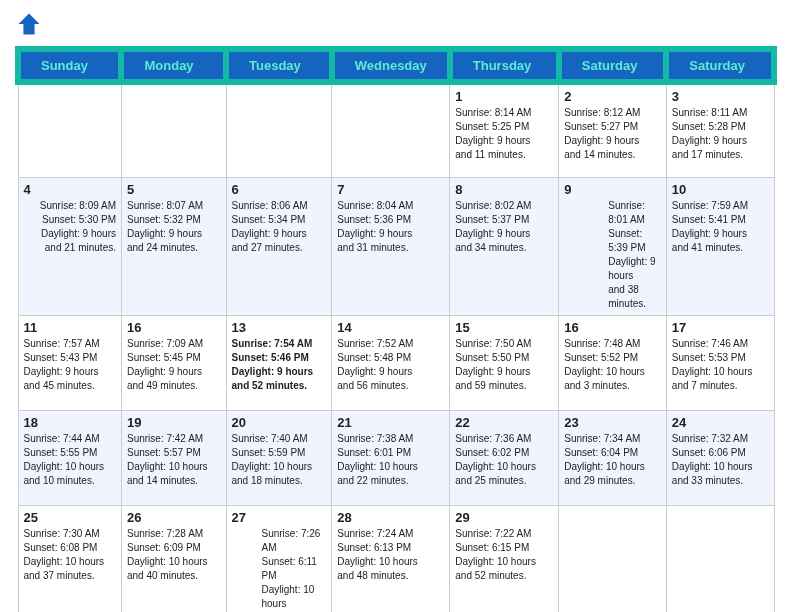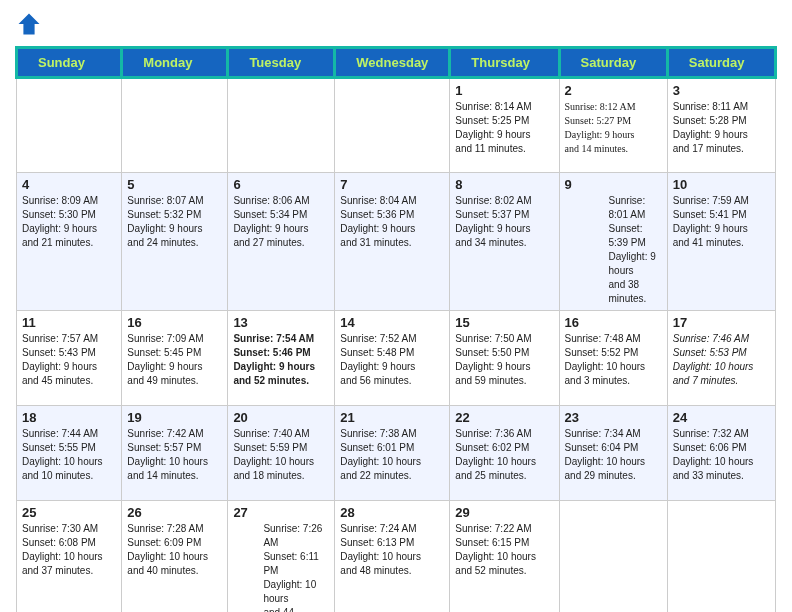--- a/index.html
+++ b/index.html
@@ -9,26 +9,26 @@
     .logo { display: flex; align-items: center; }
     .logo-text { font-size: 18px; font-weight: bold; color: #1a1a1a; line-height: 1.1; }
     .logo-text .blue { color: #1565c0; }
     .logo-icon { width: 28px; height: 28px; margin-right: 2px; }
     .title-block { text-align: right; }
     .month-title { font-size: 32px; font-weight: normal; color: #1a1a1a; }
     .location { font-size: 15px; color: #444; }
     table { width: 100%; border-collapse: collapse; }
     thead tr th {
       background: #1565c0;
-      color: #bef264;
+      color: #5eead4;
       text-align: left;
       padding: 6px 20px;
       font-size: 13px;
       font-weight: bold;
-      border: 3px solid #14b8a6;
+      border: 6px solid #14b8a6;
     }
     tbody tr td {
       vertical-align: top;
       border: 1px solid #ccc;
       padding: 4px 5px;
       font-size: 11px;
       color: #222;
       width: 113px;
       min-height: 80px;
       height: 95px;
@@ -78,37 +78,37 @@
           <td></td>
           <td>
             <span class="day-num">1</span>
             <div class="cell-content" style="white-space: pre-line;">Sunrise: 8:14 AM
 Sunset: 5:25 PM
 Daylight: 9 hours
 and 11 minutes.</div>
           </td>
           <td>
             <span class="day-num">2</span>
-            <div class="cell-content" style="white-space: pre-line; font-family: Liberation Serif, serif;">Sunrise: 8:12 AM
+            <div class="cell-content" style="white-space: pre-line;">Sunrise: 8:12 AM
 Sunset: 5:27 PM
 Daylight: 9 hours
 and 14 minutes.</div>
           </td>
           <td>
             <span class="day-num">3</span>
             <div class="cell-content" style="white-space: pre-line;">Sunrise: 8:11 AM
 Sunset: 5:28 PM
 Daylight: 9 hours
 and 17 minutes.</div>
           </td>
         </tr>
         <tr>
           <td>
             <span class="day-num">4</span>
-            <div class="cell-content" style="white-space: pre-line;">Sunrise: 8:09 AM
+            <div class="cell-content" style="white-space: pre-line; text-align: right;">Sunrise: 8:09 AM
 Sunset: 5:30 PM
 Daylight: 9 hours
 and 21 minutes.</div>
           </td>
           <td>
             <span class="day-num">5</span>
             <div class="cell-content" style="white-space: pre-line;">Sunrise: 8:07 AM
 Sunset: 5:32 PM
 Daylight: 9 hours
 and 24 minutes.</div>
@@ -187,21 +187,21 @@
           </td>
           <td>
             <span class="day-num">16</span>
             <div class="cell-content" style="white-space: pre-line;">Sunrise: 7:48 AM
 Sunset: 5:52 PM
 Daylight: 10 hours
 and 3 minutes.</div>
           </td>
           <td>
             <span class="day-num">17</span>
-            <div class="cell-content" style="white-space: pre-line; font-style: italic;">Sunrise: 7:46 AM
+            <div class="cell-content" style="white-space: pre-line;">Sunrise: 7:46 AM
 Sunset: 5:53 PM
 Daylight: 10 hours
 and 7 minutes.</div>
           </td>
         </tr>
         <tr>
           <td>
             <span class="day-num">18</span>
             <div class="cell-content" style="white-space: pre-line;">Sunrise: 7:44 AM
 Sunset: 5:55 PM

